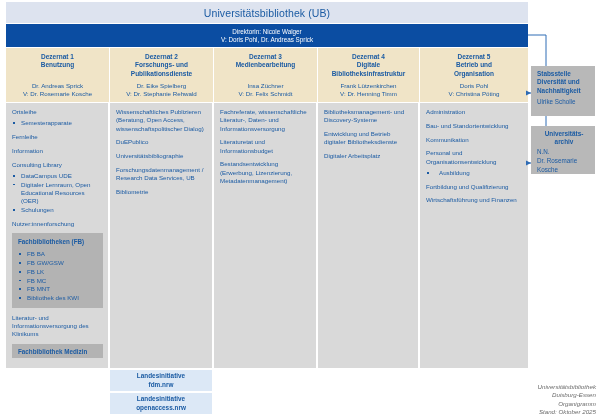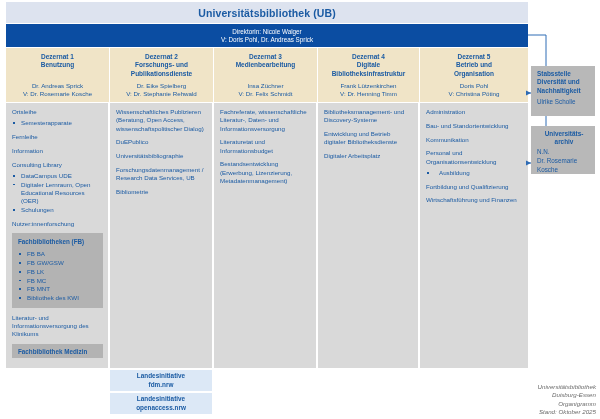--- a/index.html
+++ b/index.html
@@ -15,21 +15,21 @@
     position:absolute;left:0;top:0;width:600px;height:419px;
   }
 
   
   .title-bar{
     position:absolute;left:6px;top:2px;width:522px;height:21px;
     background:#dde3ef;
     display:flex;align-items:center;justify-content:center;
   }
   .title-bar span{
-    font-size:10.5px;font-weight:bold;color:#1b5ba3;letter-spacing:.1px;
+    font-size:10.5px;font-weight:normal;color:#1b5ba3;letter-spacing:.1px;
   }
 
   
   .director-bar{
     position:absolute;left:6px;top:24px;width:522px;height:23px;
     background:#0b4da2;
     display:flex;flex-direction:column;align-items:center;justify-content:center;
     line-height:1.18;
   }
   .director-bar div{font-size:6.3px;color:#ffffff;font-weight:normal;}

